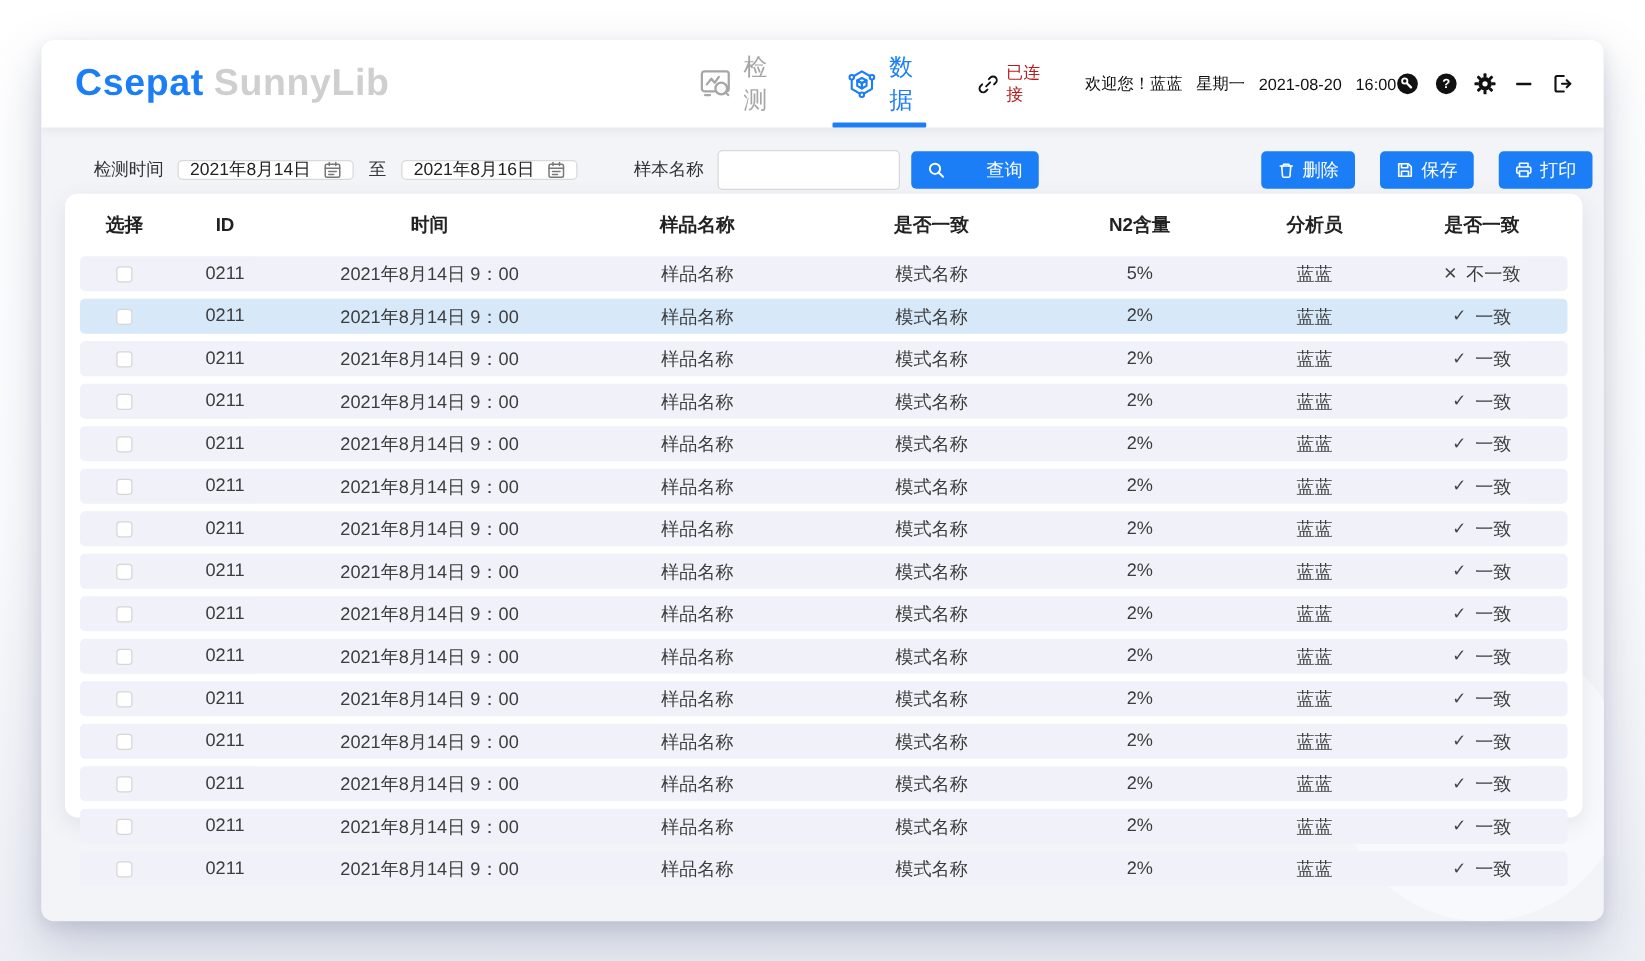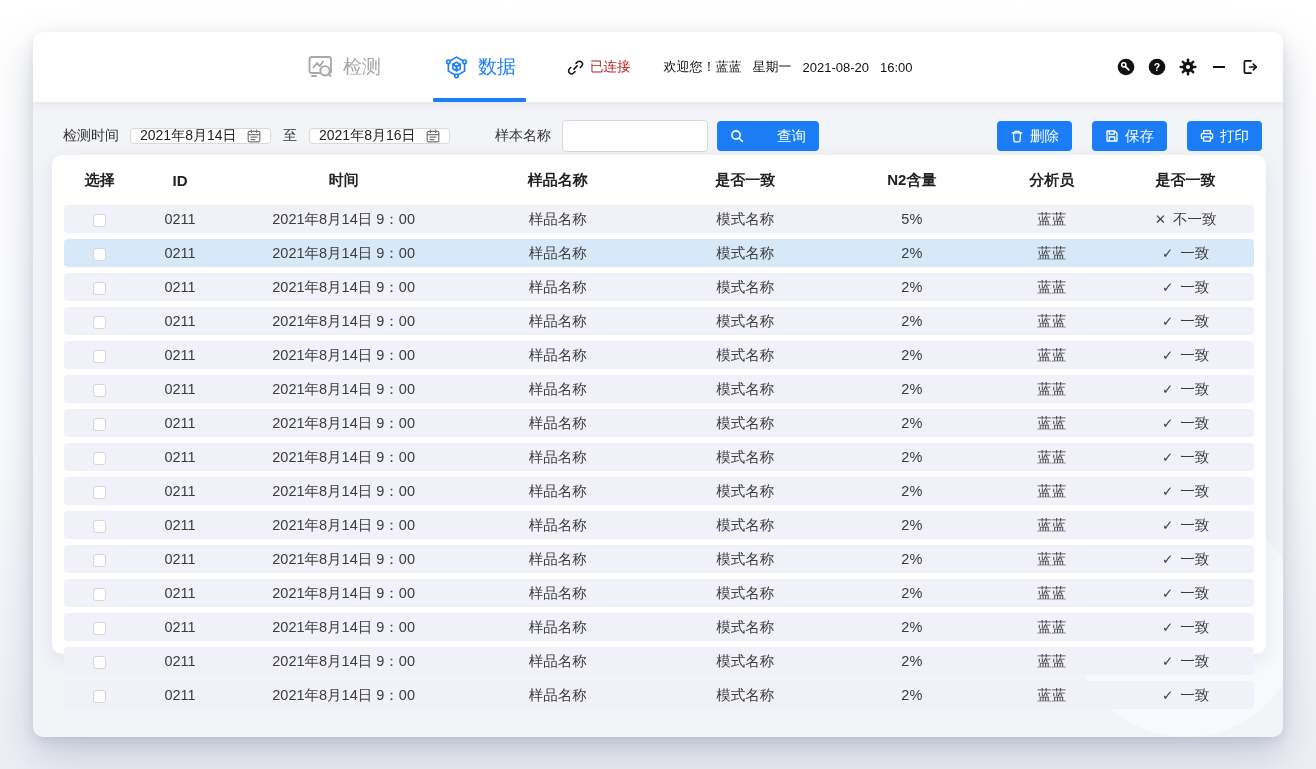--- a/index.html
+++ b/index.html
@@ -31,21 +31,21 @@
   .tab.active { color:#1b7ef7; }
   .tab.active::after {
     content:""; position:absolute; left:-4px; right:-4px; bottom:0; height:4px;
     background:#1b7ef7; border-radius:1px;
   }
   .connection { display:flex; align-items:center; gap:6px; margin-left:45px; font-size:13.5px; color:#b91c1c; }
   .welcome { display:flex; align-items:center; gap:11px; margin-left:33px; font-size:13px; color:#111; white-space:nowrap; }
   .appbar-icons { display:flex; align-items:center; gap:13px; margin-left:auto; }
   .appbar-icons .ibtn { width:18px; height:18px; display:flex; align-items:center; justify-content:center; cursor:pointer; }
   
-  .filterbar { position:absolute; left:3px; top:70px; width:100%; height:68px; display:flex; align-items:center; padding:0 24px 0 27px; }
+  .filterbar { position:absolute; left:15px; top:70px; width:100%; height:68px; display:flex; align-items:center; padding:0 24px 0 27px; }
   .flabel { font-size:14px; color:#333; white-space:nowrap; }
   .date-input {
     display:flex; align-items:center; justify-content:space-between;
     width:141px; height:16px; background:#fff; border:1px solid #d9d9d9; border-radius:4px;
     padding:0 9px; margin-left:11px; font-size:14px; color:#222; cursor:pointer;
   }
   .to-label { margin:0 12px; font-size:14px; }
   .sample-label { margin-left:45px; }
   .sample-input {
     width:146px; height:32px; border:1px solid #d9d9d9; border-radius:4px;
@@ -90,20 +90,23 @@
   .c-match { display:flex; align-items:center; justify-content:center; gap:7px; }
   .match-icon { font-family:"DejaVu Sans",sans-serif; font-size:13.5px; color:#444; }
   svg { display:block; }
 </style>
 </head>
 <body>
 
 <div class="window">
 
   <div class="appbar">
+    <div class="logo">
+      <span class="brand-main">Csepat</span><span class="brand-suffix">SunnyLib</span>
+    </div>
 
     <div class="tabs">
       <div class="tab">
         <span>
           <svg width="27" height="25" viewBox="0 0 27 25" fill="none" stroke="#a6a6a6" stroke-width="1.8" stroke-linecap="round" stroke-linejoin="round">
             <rect x="1.5" y="2" width="21.5" height="16" rx="2"></rect>
             <path d="M5.5 12.5 l3.6-4.5 2.6 3.2 3.4-4.7"></path>
             <circle cx="17" cy="15.8" r="4.7" fill="#f9f9f9"></circle>
             <line x1="20.4" y1="19" x2="22.6" y2="21"></line>
             <line x1="4" y1="21" x2="8" y2="21"></line>

